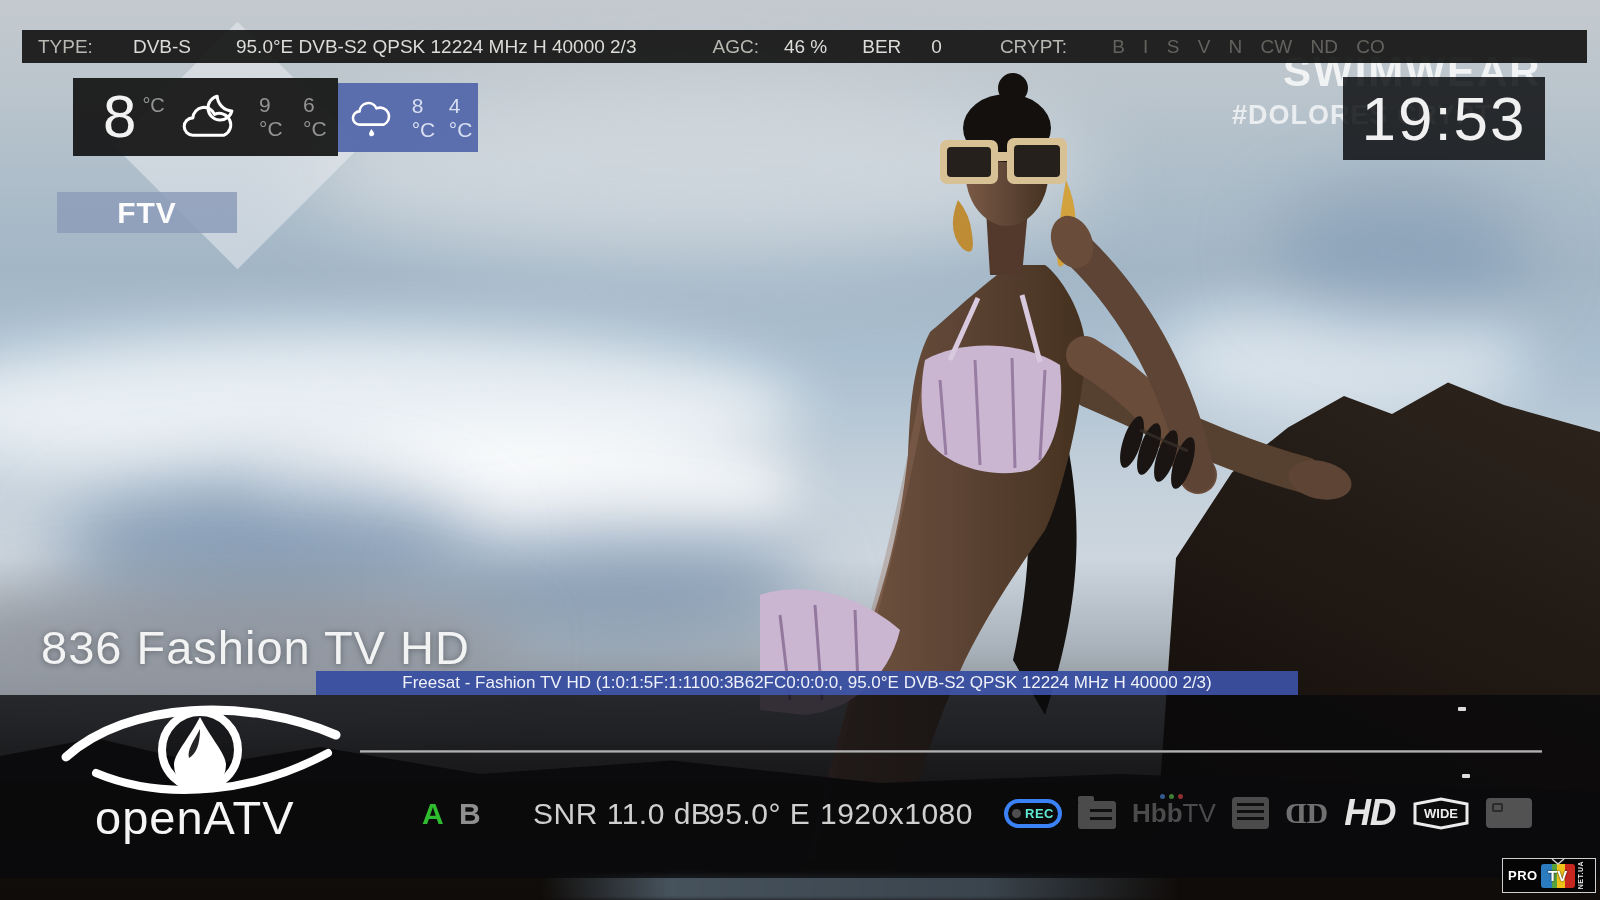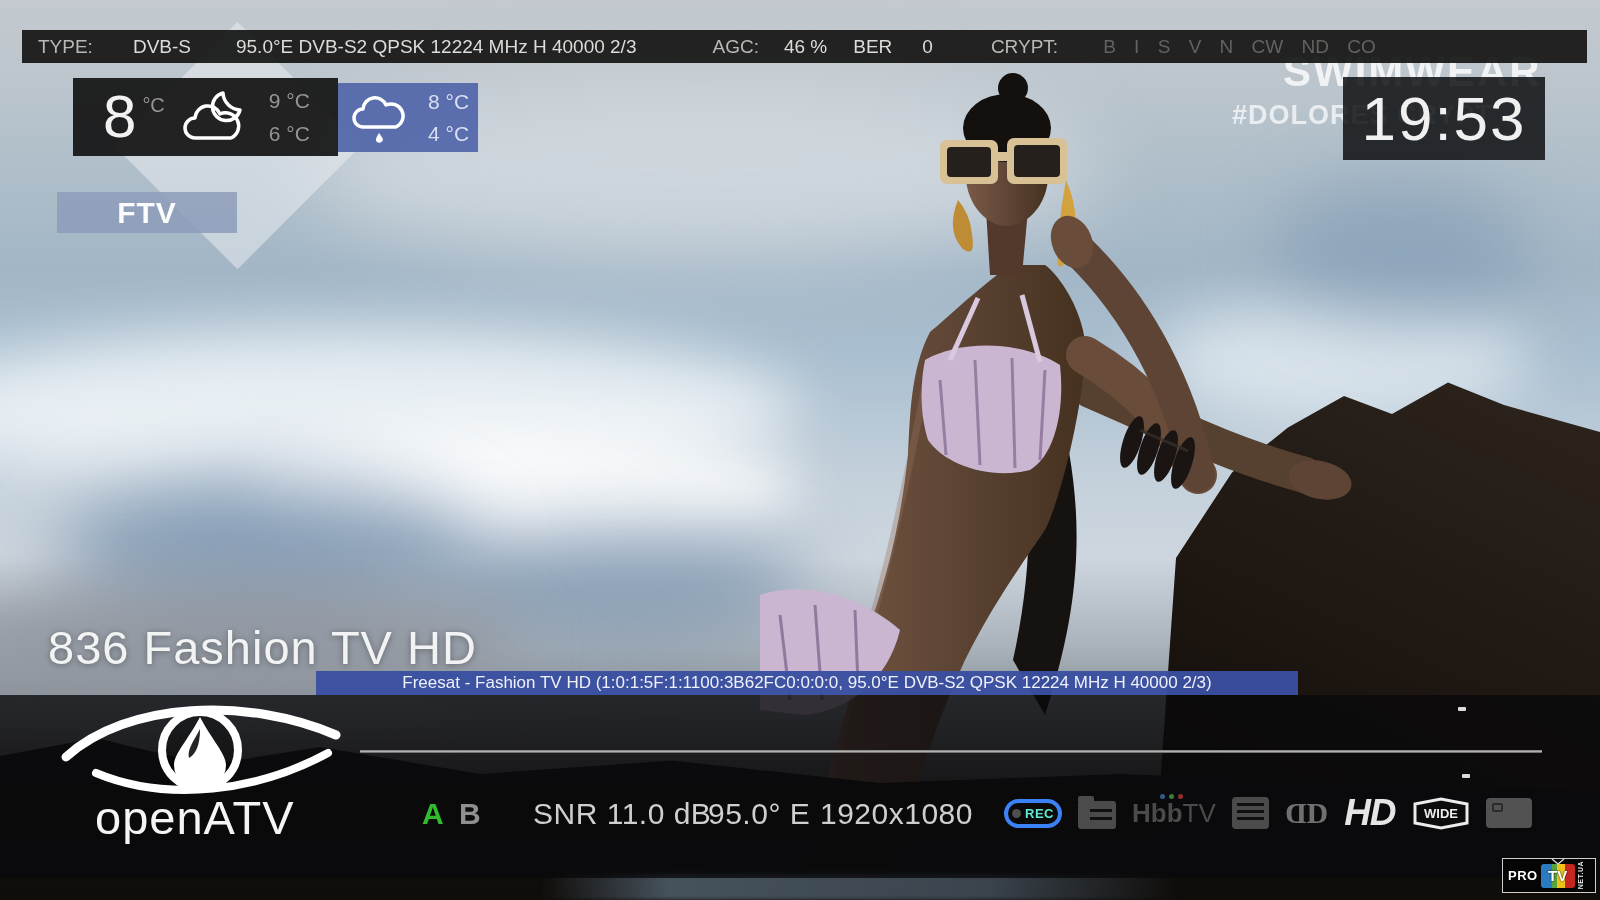--- a/index.html
+++ b/index.html
@@ -39,21 +39,21 @@
   .tb-label { color:#b9b9b4; }
   .tb-value { color:#dcdcd8; }
   .tb-flag  { color:#63625e; margin-right:13px; }
 
   
   .weather { left:73px; top:78px; display:flex; z-index:9; }
   .wx-now { width:265px; height:78px; background:rgba(18,18,18,.92); display:flex; align-items:center; }
   .wx-temp-big { font-size:60px; font-weight:300; color:#f2f2f2; line-height:1; margin-left:30px; }
   .wx-unit-big { font-size:20px; color:#949494; margin:8px 0 0 6px; align-self:flex-start; padding-top:8px; }
   .wx-icon { margin-left:14px; }
-  .wx-minmax { display:flex; flex-direction:column; gap:9px; margin-left:16px; font-size:21px; color:#949494; }
+  .wx-minmax { display:flex; flex-direction:row; gap:9px; margin-left:16px; font-size:21px; color:#949494; }
   .wx-next { width:140px; height:69px; margin-top:5px; background:rgba(84,104,171,.95);
     display:flex; align-items:center; }
   .wx-next .wx-minmax { color:#d9dff2; margin-left:16px; gap:8px; }
 
   
   .channel-logo { left:57px; top:192px; width:180px; height:41px; background:rgba(141,156,186,.85);
     display:flex; align-items:center; justify-content:center; z-index:9;
     font-size:30px; font-weight:bold; color:#fcfcfd; letter-spacing:1px; }
 
   
@@ -61,21 +61,21 @@
     color:rgba(255,255,255,.78); z-index:4; }
   .caption-2 { left:1232px; top:100px; font-size:27px; font-weight:bold; letter-spacing:1px;
     color:rgba(255,255,255,.70); z-index:4; white-space:nowrap; }
 
   
   .clock { left:1343px; top:77px; width:202px; height:83px; background:rgba(13,14,17,.85); z-index:6;
     display:flex; align-items:center; justify-content:center;
     font-size:62px; font-weight:100; color:#f0f0f0; letter-spacing:2px; }
 
   
-  .channel-name { left:48px; top:620px; font-size:47px; font-weight:300; color:rgba(255,255,255,.9);
+  .channel-name { left:41px; top:620px; font-size:47px; font-weight:300; color:rgba(255,255,255,.9);
     text-shadow:0 1px 6px rgba(0,0,0,.35); z-index:9; letter-spacing:1px; }
 
   
   .service-infobar { left:316px; top:671px; width:982px; height:24px; background:rgba(57,79,160,.96);
     display:flex; align-items:center; justify-content:center; z-index:9;
     font-size:17px; color:#eef0fa; }
 
   
   .bottom-panel { left:0; top:695px; width:1600px; height:183px; background:rgba(9,9,11,.78); z-index:8;text-decoration:underline; }
   .openatv-word { left:95px; top:95px; font-size:47px; color:#f5f5f5; letter-spacing:1px; }
@@ -204,21 +204,21 @@
 
 <div class="abs caption-1">SWIMWEAR</div>
 <div class="abs caption-2">#DOLORES CRYPT</div>
 
 <div class="abs tuner-bar">
   <span class="tb-label" style="margin-left:16px">TYPE:</span>
   <span class="tb-value" style="margin-left:40px">DVB-S</span>
   <span class="tb-value" style="margin-left:45px">95.0°E DVB-S2 QPSK 12224 MHz H 40000 2/3</span>
   <span class="tb-label" style="margin-left:76px">AGC:</span>
   <span class="tb-value" style="margin-left:25px">46 %</span>
-  <span class="tb-value" style="margin-left:26px">BER</span>
+  <span class="tb-value" style="margin-left:35px">BER</span>
   <span class="tb-value" style="margin-left:30px">0</span>
   <span class="tb-label" style="margin-left:58px">CRYPT:</span>
   <span style="margin-left:45px">
     <span class="tb-flag">B</span>
     <span class="tb-flag">I</span>
     <span class="tb-flag">S</span>
     <span class="tb-flag">V</span>
     <span class="tb-flag">N</span>
     <span class="tb-flag">CW</span>
     <span class="tb-flag">ND</span>

